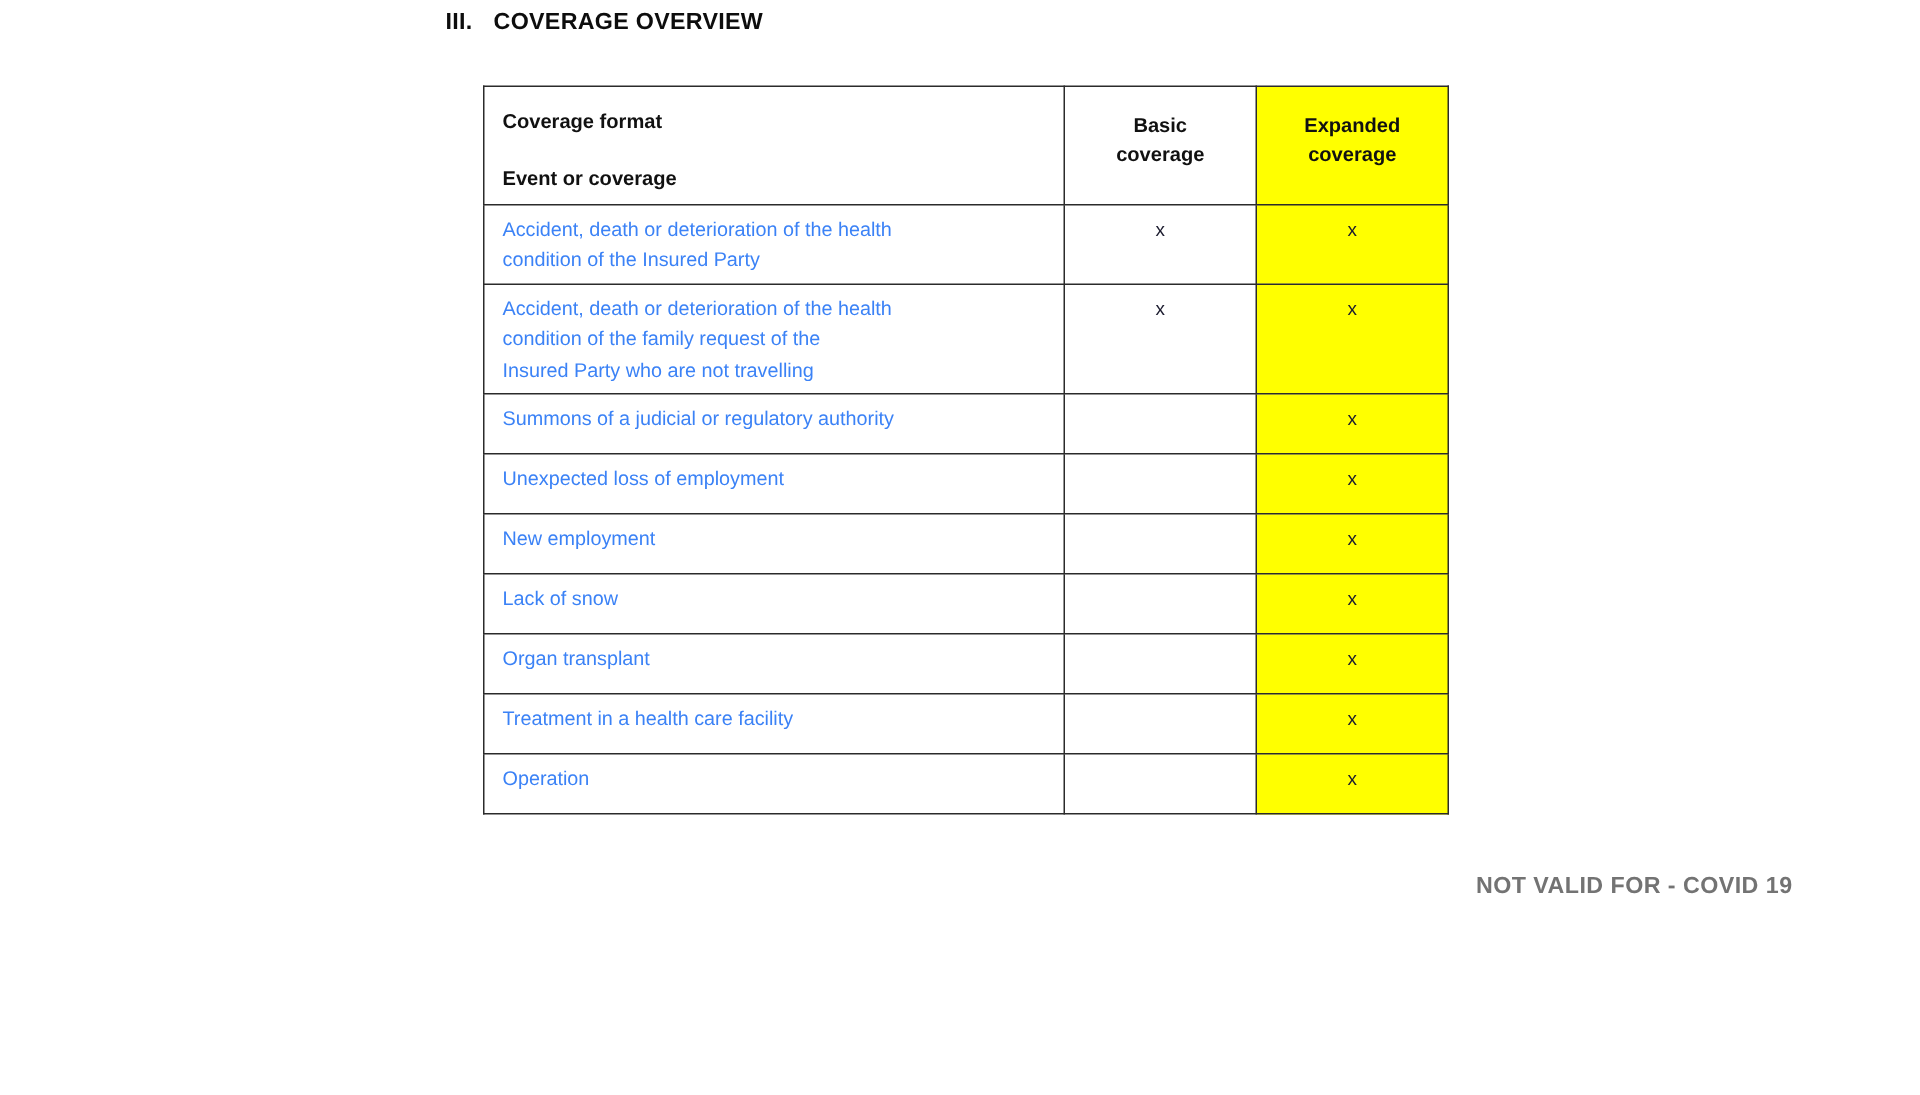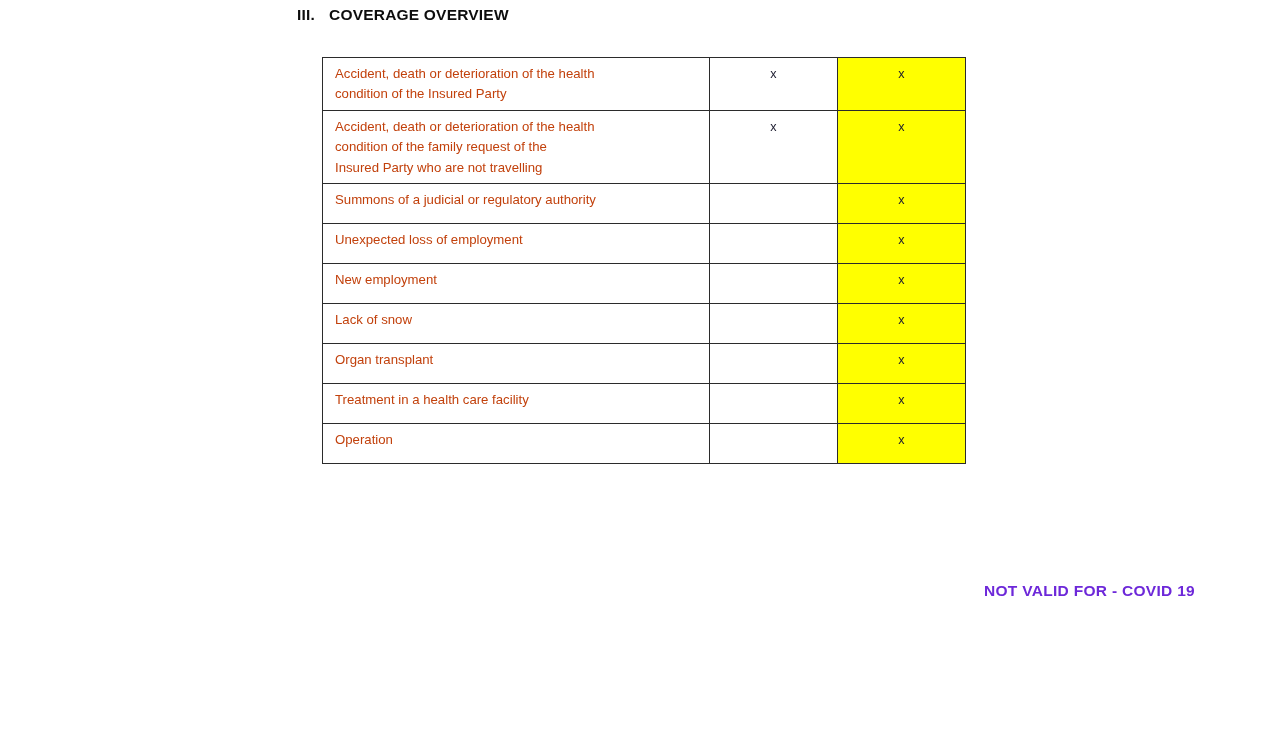--- a/index.html
+++ b/index.html
@@ -47,21 +47,21 @@
     vertical-align: top;
   }
   .col-event   { width: 387px; }
   .col-basic   { width: 128px; }
   .col-expand  { width: 128px; }
 
   .cell-pad {
     padding: 6px 0 5px 12px;
     font-size: 13.2px;
     line-height: 1.55;
-    color: #c2410c;
+    color: #3b82f6;
   }
   .mark-pad {
     padding: 7px 0 5px 0;
     text-align: center;
     font-size: 12.6px;
     line-height: 1.55;
     color: #1b1b2e;
   }
 
   
@@ -111,20 +111,40 @@
     <span class="numeral">III.</span><span>COVERAGE OVERVIEW</span>
   </div>
 
   <table class="coverage-table">
     <colgroup>
       <col class="col-event">
       <col class="col-basic">
       <col class="col-expand">
     </colgroup>
     <tbody>
+      <tr class="hdr">
+        <td>
+          <div class="hdr-event">
+            <span>Coverage format</span>
+            <span class="line2">Event or coverage</span>
+          </div>
+        </td>
+        <td>
+          <div class="hdr-center">
+            <span class="rowline">Basic</span>
+            <span class="rowline">coverage</span>
+          </div>
+        </td>
+        <td class="yellow" style="background: rgb(255, 255, 0);">
+          <div class="hdr-center">
+            <span class="rowline">Expanded</span>
+            <span class="rowline">coverage</span>
+          </div>
+        </td>
+      </tr>
     <tr class="">
           <td>
             <div class="cell-pad">
               <span class="rowline">Accident, death or deterioration of the health</span>
               <span class="rowline">condition of the Insured Party</span>
             </div>
           </td>
           <td>
             <div class="mark-pad">x</div>
           </td>
@@ -234,15 +254,15 @@
           <td>
             <div class="mark-pad">&nbsp;</div>
           </td>
           <td class="yellow" style="background: rgb(255, 255, 0);">
             <div class="mark-pad">x</div>
           </td>
         </tr>
       </tbody>
   </table>
 
-  <div class="covid-note" style="color: #6d28d9; text-align: center;">NOT VALID FOR - COVID 19</div>
+  <div class="covid-note" style="color: #737373; text-align: center;">NOT VALID FOR - COVID 19</div>
 
 </div>
 
 </body></html>

